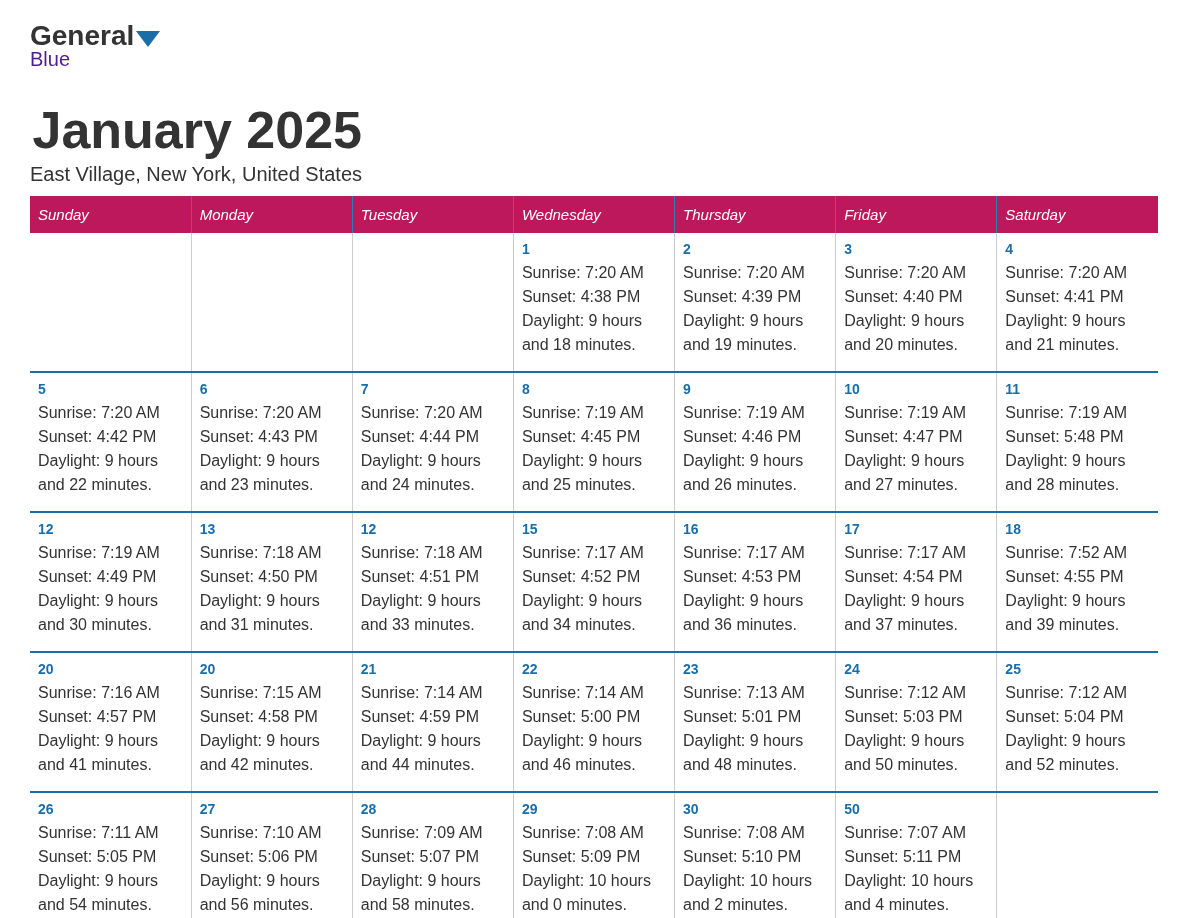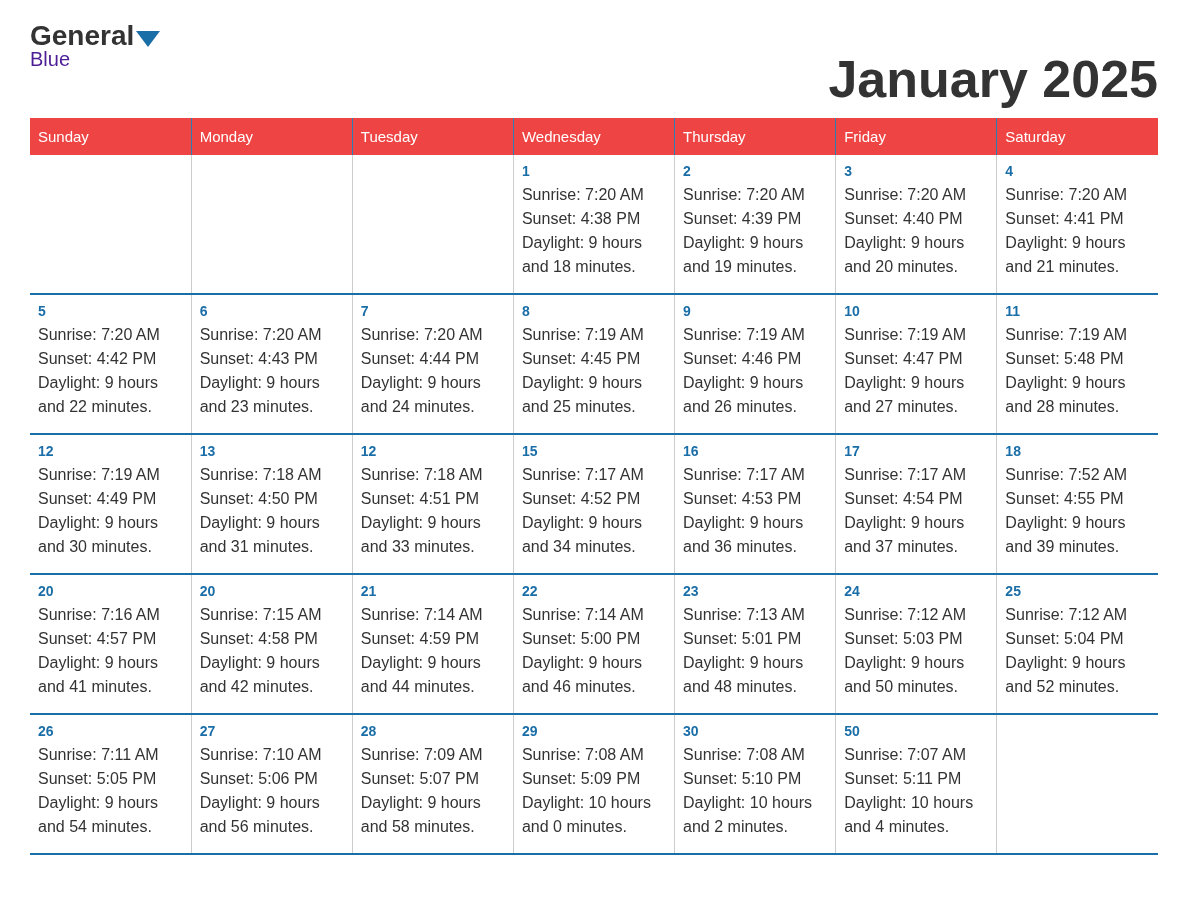--- a/index.html
+++ b/index.html
@@ -8,20 +8,21 @@
       background: #fff;
       padding: 20px 30px;
       width: 1188px;
       min-height: 918px;
     }
     .header {
       display: flex;
       justify-content: space-between;
       align-items: flex-start;
       margin-bottom: 10px;
+      flex-direction: column;
     }
     .logo {
       display: flex;
       flex-direction: column;
       align-items: flex-start;
     }
     .logo-text {
       display: flex;
       align-items: center;
     }
@@ -59,21 +60,22 @@
       font-size: 20px;
       color: #333;
       margin-top: 4px;
     }
     table {
       width: 100%;
       border-collapse: collapse;
       table-layout: fixed;
     }
     thead tr {
-      background-color: #ef4444;
+      background-color: #be185d;
+      font-style: italic;
     }
     thead th {
       color: #fff;
       padding: 10px 8px;
       font-size: 15px;
       font-weight: normal;
       text-align: left;
       border-right: 1px solid #2980b9;
     }
     thead th:last-child {
@@ -112,20 +114,21 @@
 <div class="header">
   <div class="logo">
     <div class="logo-text">
       <span class="logo-general">General</span>
       <div class="logo-arrow"></div>
     </div>
     <span class="logo-blue">Blue</span>
   </div>
   <div class="title-section">
     <div class="month-title">January 2025</div>
+    <div class="location-title">East Village, New York, United States</div>
   </div>
 </div>
 
 <table>
   <thead>
     <tr>
     <th>Sunday</th>
         <th>Monday</th>
         <th>Tuesday</th>
         <th>Wednesday</th>

